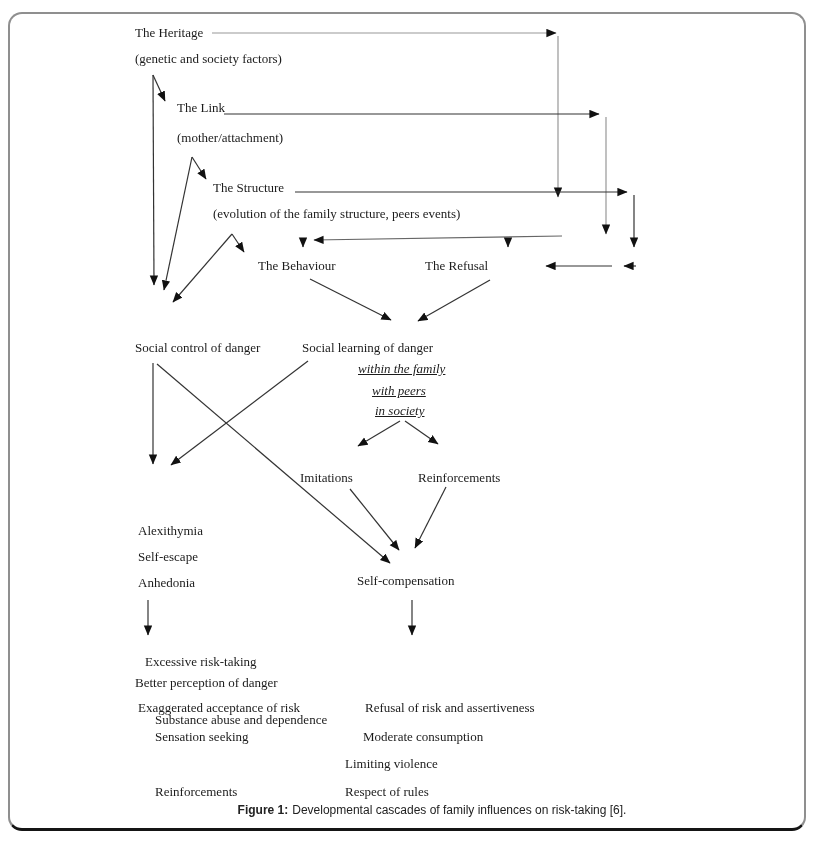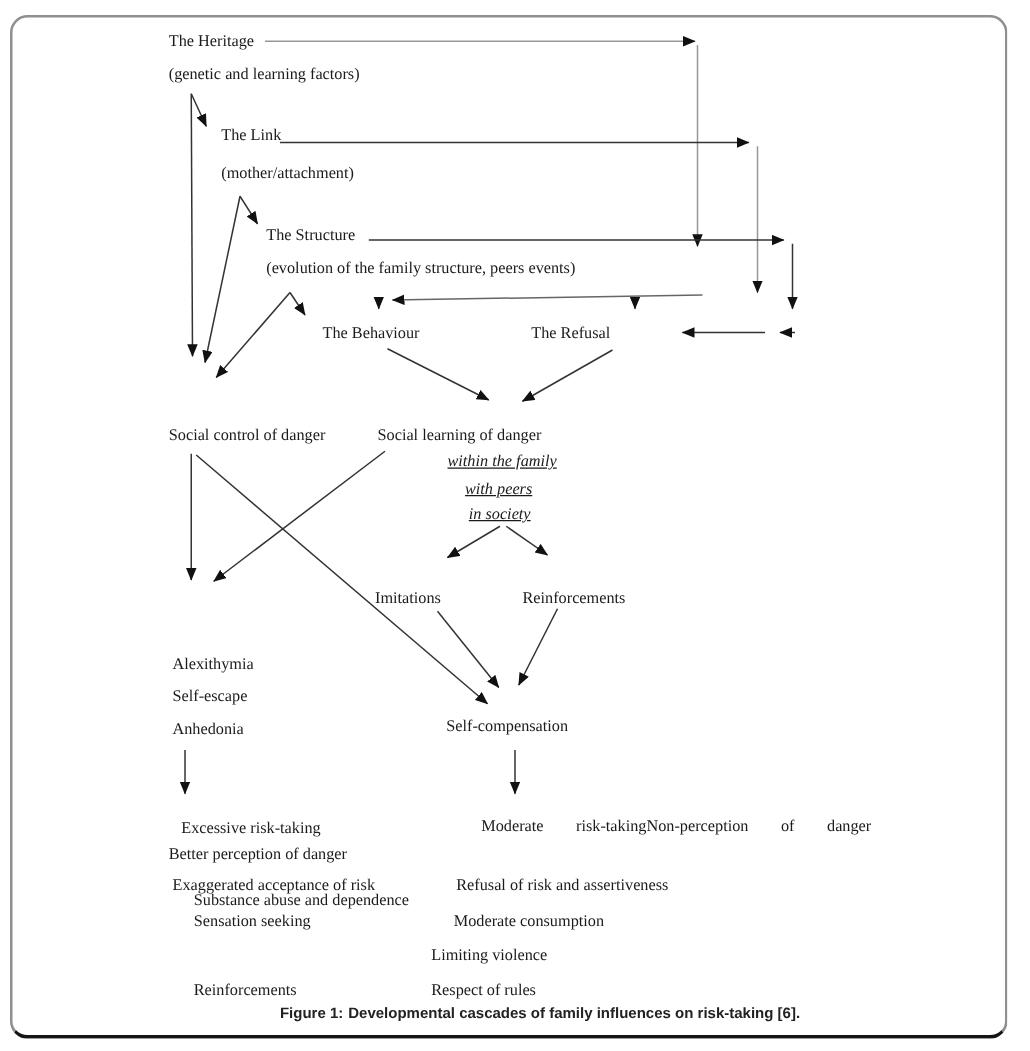--- a/index.html
+++ b/index.html
@@ -26,21 +26,21 @@
     position:absolute; left:385px; top:653px; width:312px;
     display:flex; justify-content:space-between;
     font-size:13px; color:#1b1b1b;
   }
   .caption {
     position:absolute; left:0; right:0; top:803px;
     text-align:center;
     font-family:"Liberation Sans","DejaVu Sans",sans-serif;
     font-size:12px; color:#222222;
   }
-  .caption .cap-text { margin-left:4px;font-weight:bold; }
+  .caption .cap-text { margin-left:4px; }
   svg.arrows { position:absolute; left:0; top:0; pointer-events:none; }
   svg.arrows line { stroke-width:1.2; }
   .ink  { stroke:#333333; }
   .gray { stroke:#979797; }
   .mid  { stroke:#666666; }
 </style>
 </head>
 <body>
 
 <div class="page">
@@ -85,21 +85,21 @@
     <line class="ink" x1="405" y1="421" x2="438" y2="444" marker-end="url(#ah)"></line>
 
     <line class="ink" x1="350" y1="489" x2="399" y2="550" marker-end="url(#ah)"></line>
     <line class="ink" x1="446" y1="487" x2="415" y2="548" marker-end="url(#ah)"></line>
 
     <line class="ink" x1="148" y1="600" x2="148" y2="635" marker-end="url(#ah)"></line>
     <line class="ink" x1="412" y1="600" x2="412" y2="635" marker-end="url(#ah)"></line>
   </svg>
 
   <div class="lbl" style="left:135px; top:26px">The Heritage</div>
-  <div class="lbl" style="left:135px; top:52px">(genetic and learning factors)</div>
+  <div class="lbl" style="left:135px; top:52px">(genetic and society factors)</div>
 
   <div class="lbl" style="left:177px; top:101px">The Link</div>
   <div class="lbl" style="left:177px; top:131px">(mother/attachment)</div>
 
   <div class="lbl" style="left:213px; top:181px">The Structure</div>
   <div class="lbl" style="left:213px; top:207px">(evolution of the family structure, peers events)</div>
 
   <div class="lbl" style="left:258px; top:259px">The Behaviour</div>
   <div class="lbl" style="left:425px; top:259px">The Refusal</div>
 
@@ -118,26 +118,20 @@
   <div class="lbl" style="left:138px; top:576px">Anhedonia</div>
   <div class="lbl" style="left:357px; top:574px">Self-compensation</div>
 
   <div class="lbl" style="left:145px; top:655px">Excessive risk-taking</div>
   <div class="lbl" style="left:135px; top:676px">Better perception of danger</div>
   <div class="lbl" style="left:138px; top:701px">Exaggerated acceptance of risk</div>
   <div class="lbl" style="left:155px; top:730px">Sensation seeking</div>
   <div class="lbl" style="left:155px; top:713px">Substance abuse and dependence</div>
   <div class="lbl" style="left:155px; top:785px">Reinforcements</div>
 
-  <div class="justified-row">
-    <span>Moderate</span>
-    <span>risk-takingNon-perception</span>
-    <span>of</span>
-    <span>danger</span>
-  </div>
 
   <div class="lbl" style="left:365px; top:701px">Refusal of risk and assertiveness</div>
   <div class="lbl" style="left:363px; top:730px">Moderate consumption</div>
   <div class="lbl" style="left:345px; top:757px">Limiting violence</div>
   <div class="lbl" style="left:345px; top:785px">Respect of rules</div>
 
   <div class="caption">
     <b>Figure 1:</b><span class="cap-text">Developmental cascades of family influences on risk-taking [6].</span>
   </div>
 

